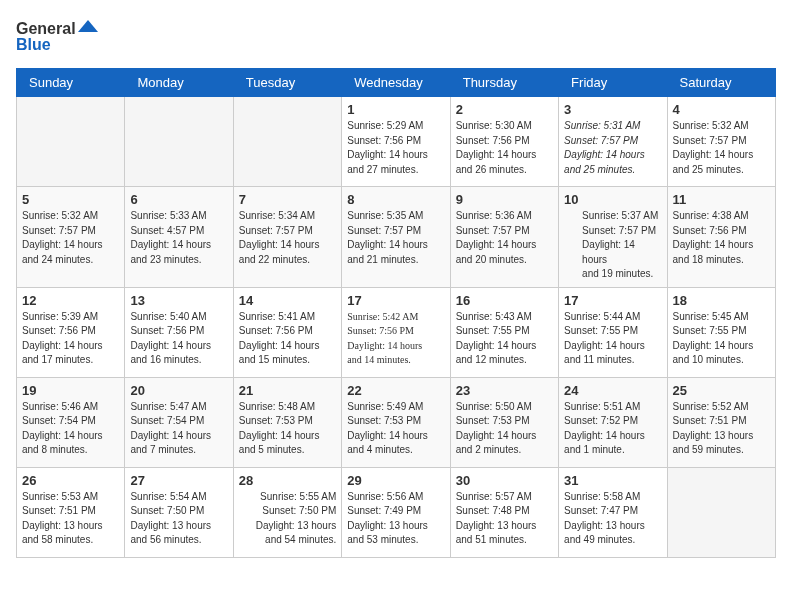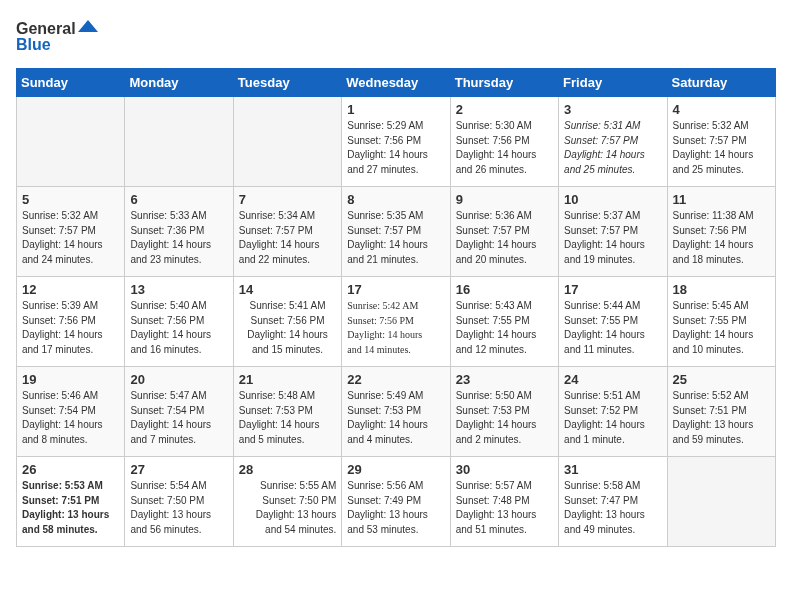--- a/index.html
+++ b/index.html
@@ -35,22 +35,22 @@
     }
     .calendar {
       width: 100%;
       border-collapse: collapse;
       border: 1px solid #ccc;
     }
     .calendar th {
       background: #1565c0;
       color: #fff;
       font-size: 13px;
-      font-weight: bold;
-      padding: 6px 4px;
+      font-weight: normal;
+      padding: 6px 12px;
       text-align: left;
       border: 1px solid #1565c0;
     }
     .calendar td {
       vertical-align: top;
       padding: 5px 5px;
       border: 1px solid #ccc;
       width: 108px;
       height: 90px;
       font-size: 11px;
@@ -142,21 +142,21 @@
         <td>
           <span class="day-number">5</span>
           <div class="day-info" style="white-space: pre-line;">Sunrise: 5:32 AM
 Sunset: 7:57 PM
 Daylight: 14 hours
 and 24 minutes.</div>
         </td>
         <td>
           <span class="day-number">6</span>
           <div class="day-info" style="white-space: pre-line;">Sunrise: 5:33 AM
-Sunset: 7:36 PM
+Sunset: 4:57 PM
 Daylight: 14 hours
 and 23 minutes.</div>
         </td>
         <td>
           <span class="day-number">7</span>
           <div class="day-info" style="white-space: pre-line;">Sunrise: 5:34 AM
 Sunset: 7:57 PM
 Daylight: 14 hours
 and 22 minutes.</div>
         </td>
@@ -169,28 +169,28 @@
         </td>
         <td>
           <span class="day-number">9</span>
           <div class="day-info" style="white-space: pre-line;">Sunrise: 5:36 AM
 Sunset: 7:57 PM
 Daylight: 14 hours
 and 20 minutes.</div>
         </td>
         <td>
           <span class="day-number">10</span>
-          <div class="day-info" style="white-space: pre-line;">Sunrise: 5:37 AM
+          <div class="day-info" style="white-space: pre-line; margin-left: 18px;">Sunrise: 5:37 AM
 Sunset: 7:57 PM
 Daylight: 14 hours
 and 19 minutes.</div>
         </td>
         <td>
           <span class="day-number">11</span>
-          <div class="day-info" style="white-space: pre-line;">Sunrise: 11:38 AM
+          <div class="day-info" style="white-space: pre-line;">Sunrise: 4:38 AM
 Sunset: 7:56 PM
 Daylight: 14 hours
 and 18 minutes.</div>
         </td>
       </tr>
       <tr>
         <td>
           <span class="day-number">12</span>
           <div class="day-info" style="white-space: pre-line;">Sunrise: 5:39 AM
 Sunset: 7:56 PM
@@ -199,21 +199,21 @@
         </td>
         <td>
           <span class="day-number">13</span>
           <div class="day-info" style="white-space: pre-line;">Sunrise: 5:40 AM
 Sunset: 7:56 PM
 Daylight: 14 hours
 and 16 minutes.</div>
         </td>
         <td>
           <span class="day-number">14</span>
-          <div class="day-info" style="white-space: pre-line; text-align: center;">Sunrise: 5:41 AM
+          <div class="day-info" style="white-space: pre-line;">Sunrise: 5:41 AM
 Sunset: 7:56 PM
 Daylight: 14 hours
 and 15 minutes.</div>
         </td>
         <td>
           <span class="day-number">17</span>
           <div class="day-info" style="white-space: pre-line; font-family: Liberation Serif, serif;">Sunrise: 5:42 AM
 Sunset: 7:56 PM
 Daylight: 14 hours
 and 14 minutes.</div>
@@ -287,21 +287,21 @@
           <span class="day-number">25</span>
           <div class="day-info" style="white-space: pre-line;">Sunrise: 5:52 AM
 Sunset: 7:51 PM
 Daylight: 13 hours
 and 59 minutes.</div>
         </td>
       </tr>
       <tr>
         <td>
           <span class="day-number">26</span>
-          <div class="day-info" style="white-space: pre-line; font-weight: bold;">Sunrise: 5:53 AM
+          <div class="day-info" style="white-space: pre-line;">Sunrise: 5:53 AM
 Sunset: 7:51 PM
 Daylight: 13 hours
 and 58 minutes.</div>
         </td>
         <td>
           <span class="day-number">27</span>
           <div class="day-info" style="white-space: pre-line;">Sunrise: 5:54 AM
 Sunset: 7:50 PM
 Daylight: 13 hours
 and 56 minutes.</div>

